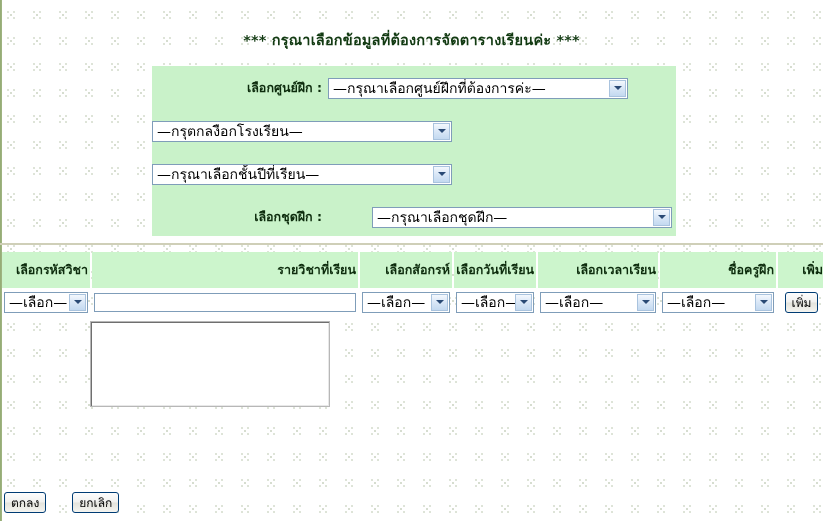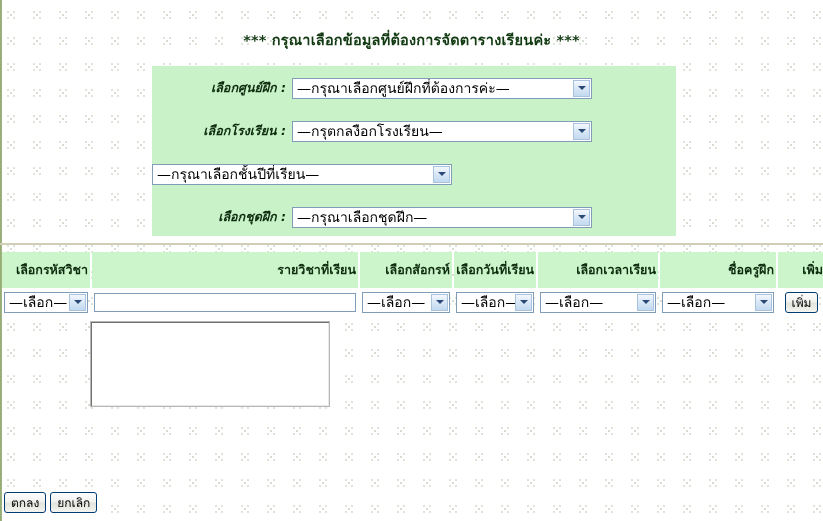--- a/index.html
+++ b/index.html
@@ -74,29 +74,28 @@
   }
   .field-row {
     position: absolute;
     left: 0;
     width: 100%;
     height: 24px;
     display: flex;
     align-items: center;
   }
   .field-label {
-    width: 140px;
+    width: 176px;
     text-align: right;
     padding-right: 6px;
     font-weight: bold;
     font-size: 12.5px;
     color: #0d2c0d;
     white-space: nowrap;
     box-sizing: border-box;
-    font-style: italic;
   }
 
   
   .xp-select {
     position: relative;
     height: 21px;
     box-sizing: border-box;
     border: 1px solid #7f9db9;
     background: #ffffff;
     display: flex;
@@ -221,21 +220,21 @@
     box-shadow: inset 1px 1px 0 #6f6f6f, inset -1px -1px 0 #e8e8e8;
     box-sizing: border-box;
   }
 
   
   .bottom-actions {
     position: absolute;
     left: 4px;
     top: 492px;
     display: flex;
-    gap: 4px;
+    gap: 26px;
   }
 </style>
 </head>
 <body>
 
 <div id="page-bg"></div>
 <div id="left-rule"></div>
 
 <div id="root">
 
@@ -247,39 +246,38 @@
       <div class="field-label">เลือกศูนย์ฝึก :</div>
       <div class="xp-select panel-select">
         <span class="val">—กรุณาเลือกศูนย์ฝึกที่ต้องการค่ะ—</span>
         <span class="arrow-btn">
             <span class="caret"></span>
           </span>
       </div>
     </div>
 
     <div class="field-row" style="top:53px;">
-      <div class="field-label">เลือกโรงเรียน :</div>
       <div class="xp-select panel-select">
         <span class="val">—กรุตกลงือกโรงเรียน—</span>
         <span class="arrow-btn">
             <span class="caret"></span>
           </span>
       </div>
     </div>
 
     <div class="field-row" style="top:96px;">
       <div class="xp-select panel-select">
         <span class="val">—กรุณาเลือกชั้นปีที่เรียน—</span>
         <span class="arrow-btn">
             <span class="caret"></span>
           </span>
       </div>
     </div>
 
-    <div class="field-row" style="top:139px;">
+    <div class="field-row" style="top:139px;gap:44px;">
       <div class="field-label">เลือกชุดฝึก :</div>
       <div class="xp-select panel-select">
         <span class="val">—กรุณาเลือกชุดฝึก—</span>
         <span class="arrow-btn">
             <span class="caret"></span>
           </span>
       </div>
     </div>
 
   </div>

